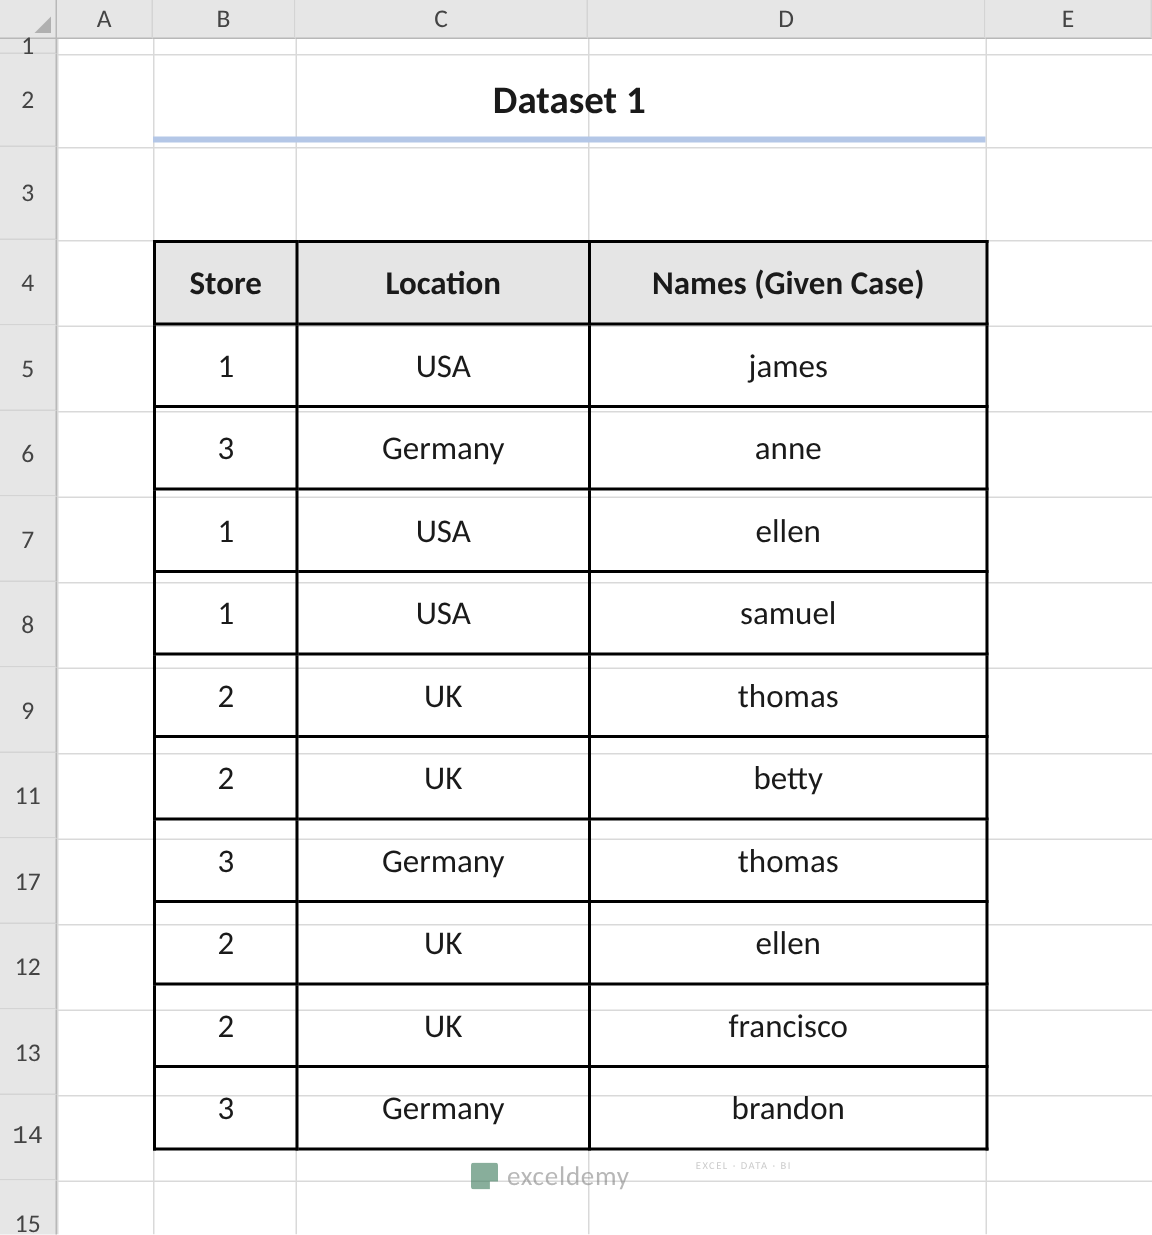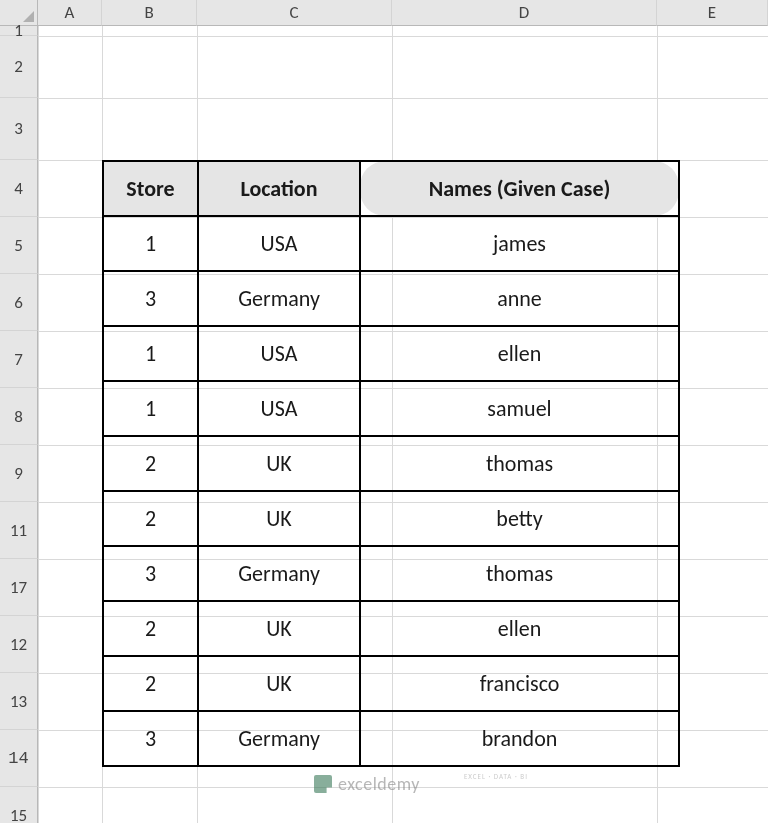--- a/index.html
+++ b/index.html
@@ -114,22 +114,22 @@
   }
   .data-table th {
     background:#e5e5e5;
     font-weight:700;
     height:55px;
   }
   .data-table td {
     height:55px;
   }
   .c-store { width: 95px; }
-  .c-location { width: 162px; }
-  .c-names { width: 319px; border-radius: 25px; }
+  .c-location { width: 195px; }
+  .c-names { width: 265px; }
 
   .watermark {
     position:absolute;
     left: 314px;
     top: 775px;
     display:flex;
     align-items:center;
     gap:6px;
     opacity:0.6;
   }
@@ -202,20 +202,23 @@
       <div class="gridline-h" style="top: 388px;"></div>
       <div class="gridline-h" style="top: 445px;"></div>
       <div class="gridline-h" style="top: 502px;"></div>
       <div class="gridline-h" style="top: 559px;"></div>
       <div class="gridline-h" style="top: 616px;"></div>
       <div class="gridline-h" style="top: 673px;"></div>
       <div class="gridline-h" style="top: 730px;"></div>
       <div class="gridline-h" style="top: 787px;"></div>
     </div>
 
+  <div class="title-row">
+    <span>Dataset 1</span>
+  </div>
 
   <table class="data-table">
     <thead>
       <tr>
         <th class="c-store">Store</th>
         <th class="c-location">Location</th>
         <th class="c-names">Names (Given Case)</th>
       </tr>
     </thead>
     <tbody id="tbody">

